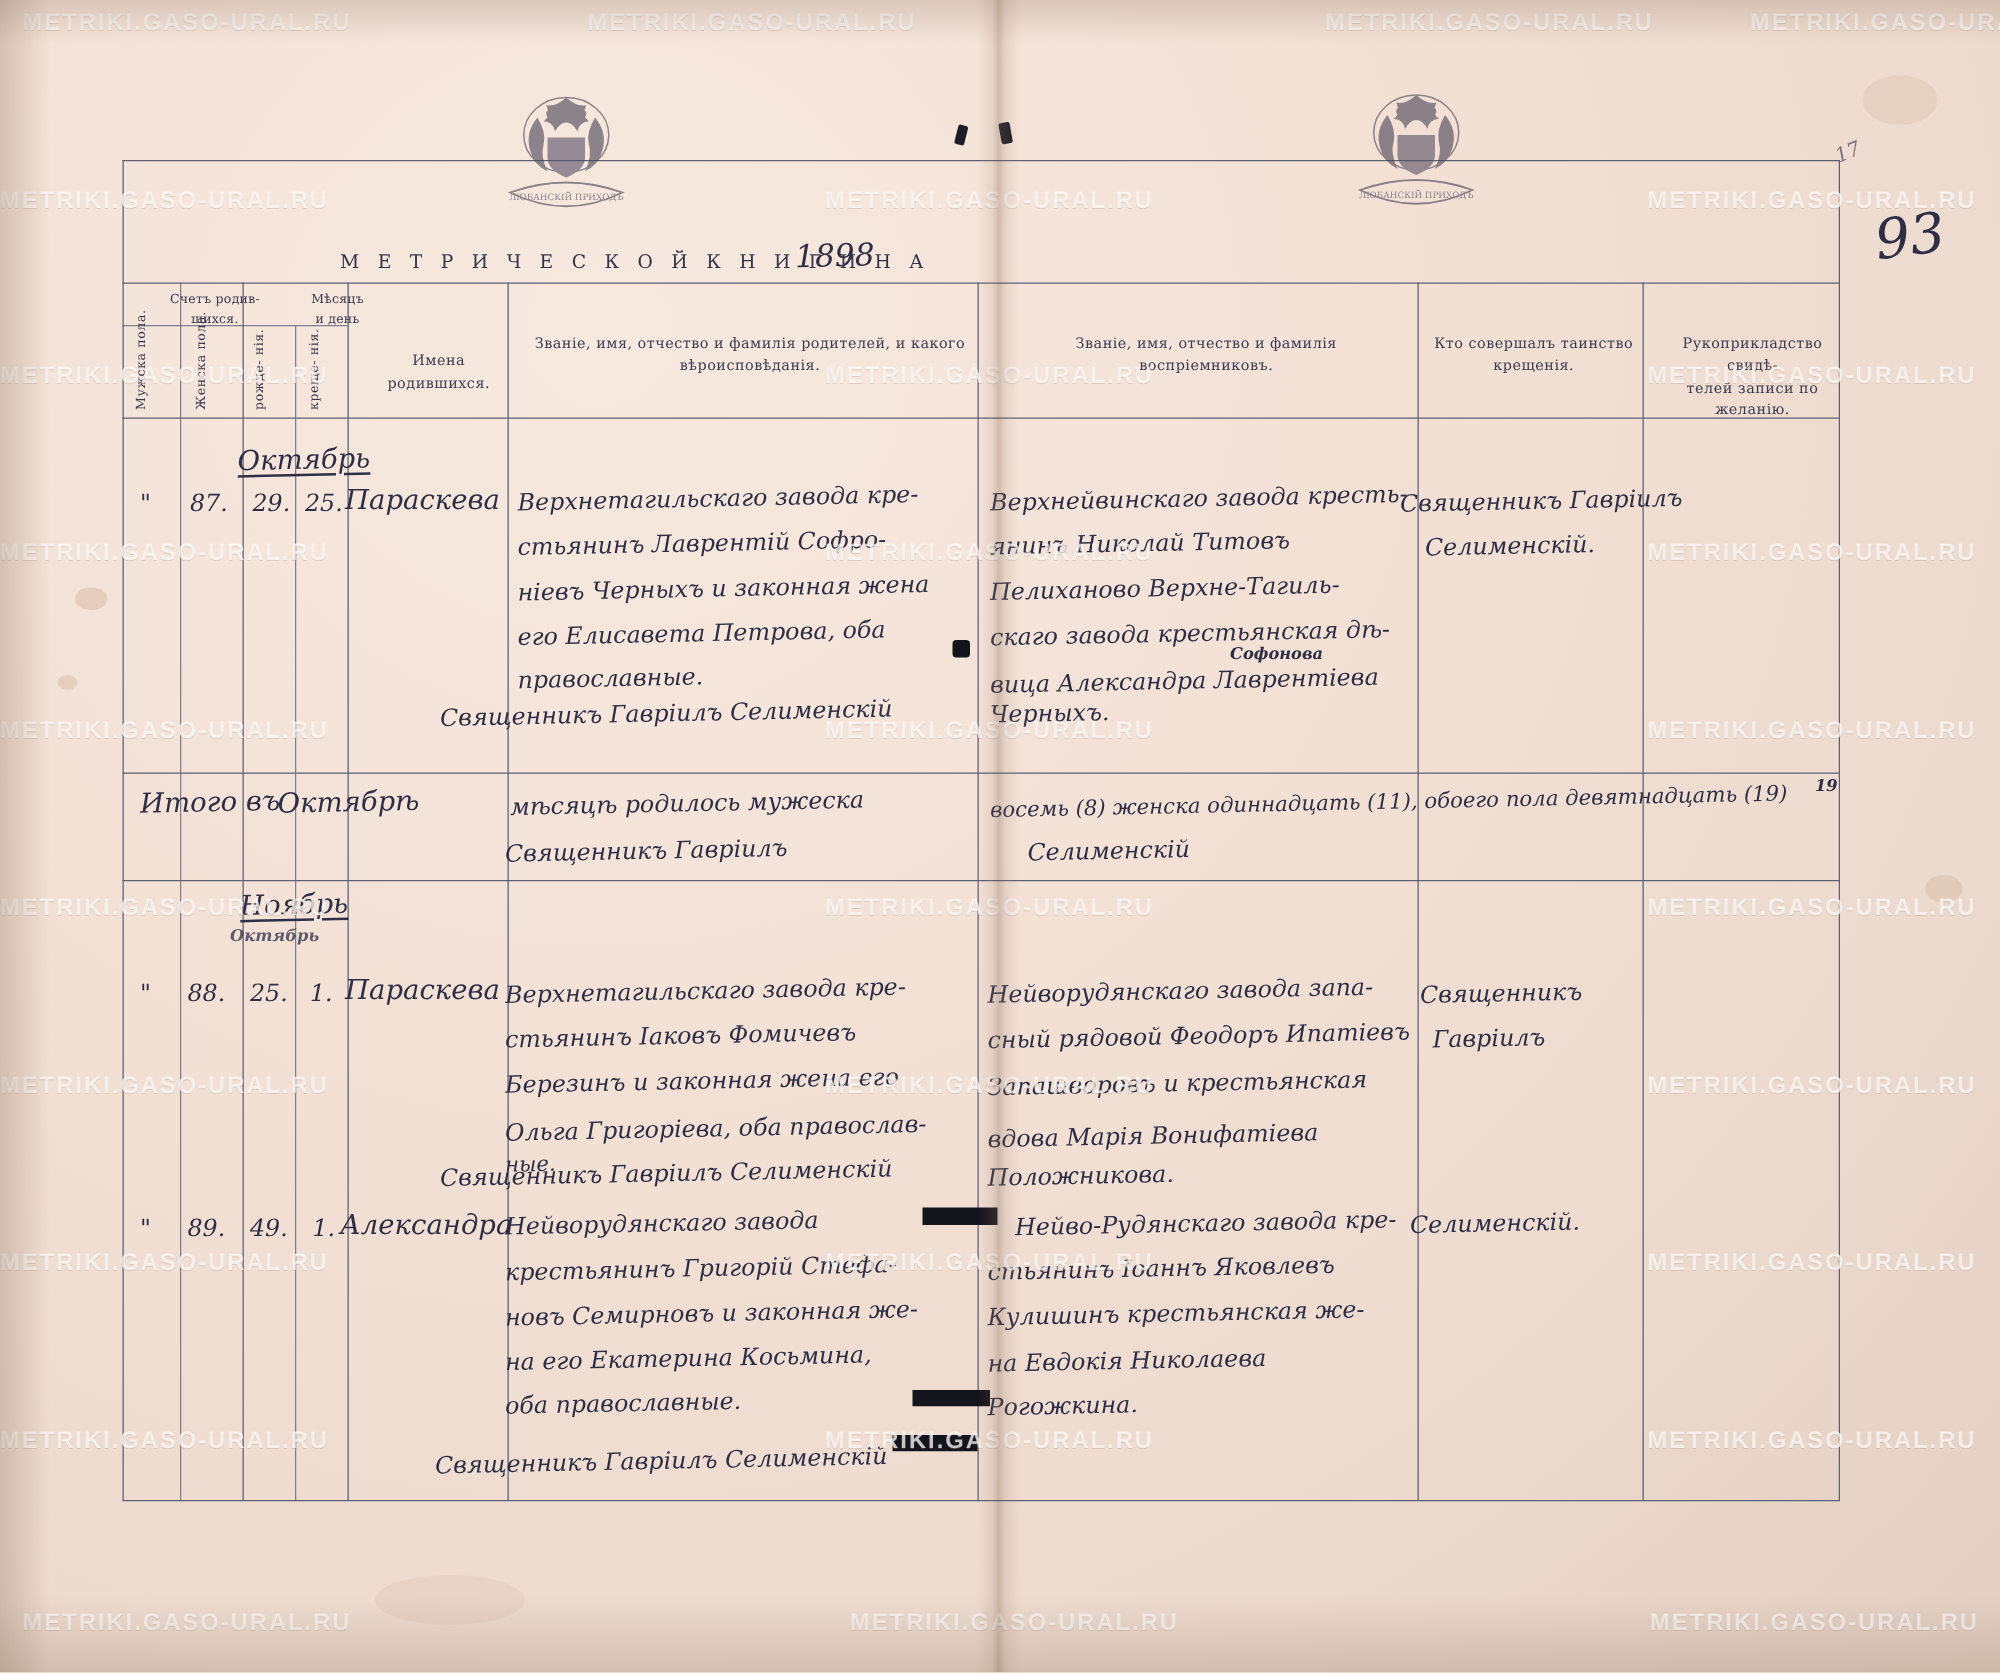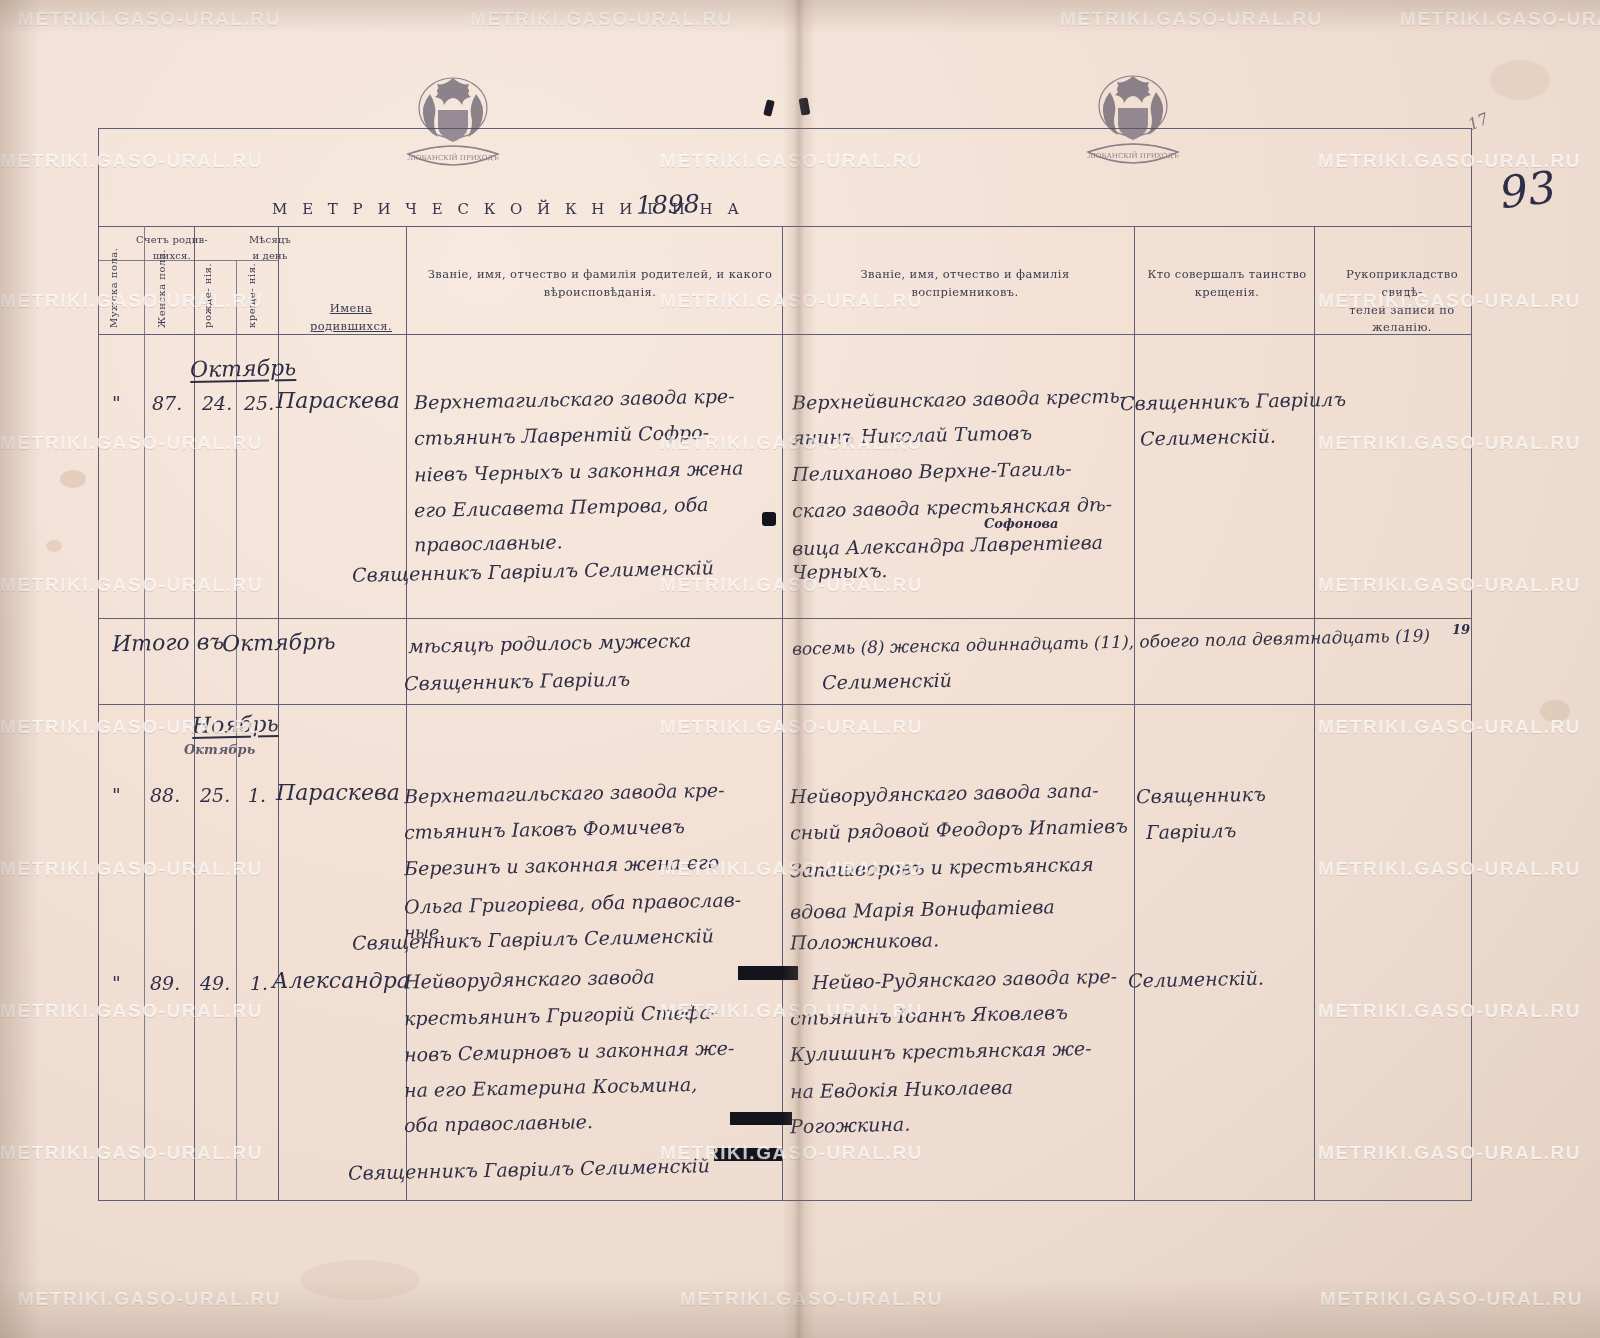--- a/index.html
+++ b/index.html
@@ -264,21 +264,21 @@
   </div>
   <div class="vert" style="left:108px;top:270px;height:58px;">Мужска
 пола.</div>
   <div class="vert" style="left:156px;top:270px;height:58px;">Женска
 пола.</div>
   <div class="vert" style="left:202px;top:270px;height:58px;">рожде-
 нія.</div>
   <div class="vert" style="left:246px;top:272px;height:56px;">креще-
 нія.</div>
 
-  <div class="colhead" style="left:290px;top:300px;width:122px;text-decoration:underline;">Имена родившихся.</div>
+  <div class="colhead" style="left:290px;top:280px;width:122px;">Имена родившихся.</div>
   <div class="colhead" style="left:800px;top:266px;width:330px;">
     <span style="white-space:pre-line;">Званіе, имя, отчество и фамилія
 воспріемниковъ.</span>
   </div>
   <div class="colhead" style="left:420px;top:266px;width:360px;">
     <span style="white-space:pre-line;">Званіе, имя, отчество и фамилія родителей, и какого
 вѣроисповѣданія.</span>
   </div>
   <div class="colhead" style="left:1144px;top:266px;width:166px;">
     <span style="white-space:pre-line;">Кто совершалъ таинство
@@ -286,21 +286,21 @@
   </div>
   <div class="colhead" style="left:1324px;top:266px;width:156px;">
     <span style="white-space:pre-line;">Рукоприкладство свидѣ-
 телей записи по желанію.</span>
   </div>
 
   <div class="hw l u tilt" style="left:190px;top:356px;">Октябрь</div>
 
   <div class="hw m" style="left:112px;top:392px;">"</div>
   <div class="hw m" style="left:152px;top:392px;">87.</div>
-  <div class="hw m" style="left:202px;top:392px;">24.</div>
+  <div class="hw m" style="left:202px;top:392px;">29.</div>
   <div class="hw m" style="left:244px;top:392px;">25.</div>
   <div class="hw l" style="left:276px;top:388px;">Параскева</div>
 
   <div class="hw m tilt" style="left:414px;top:388px;">Верхнетагильскаго завода кре-</div>
   <div class="hw m tilt" style="left:414px;top:424px;">стьянинъ Лаврентій Софро-</div>
   <div class="hw m tilt" style="left:414px;top:460px;">ніевъ Черныхъ и законная жена</div>
   <div class="hw m tilt" style="left:414px;top:496px;">его Елисавета Петрова, оба</div>
   <div class="hw m tilt" style="left:414px;top:532px;">православные.</div>
   <div class="hw m tilt" style="left:352px;top:560px;">Священникъ Гавріилъ Селименскій</div>
 

